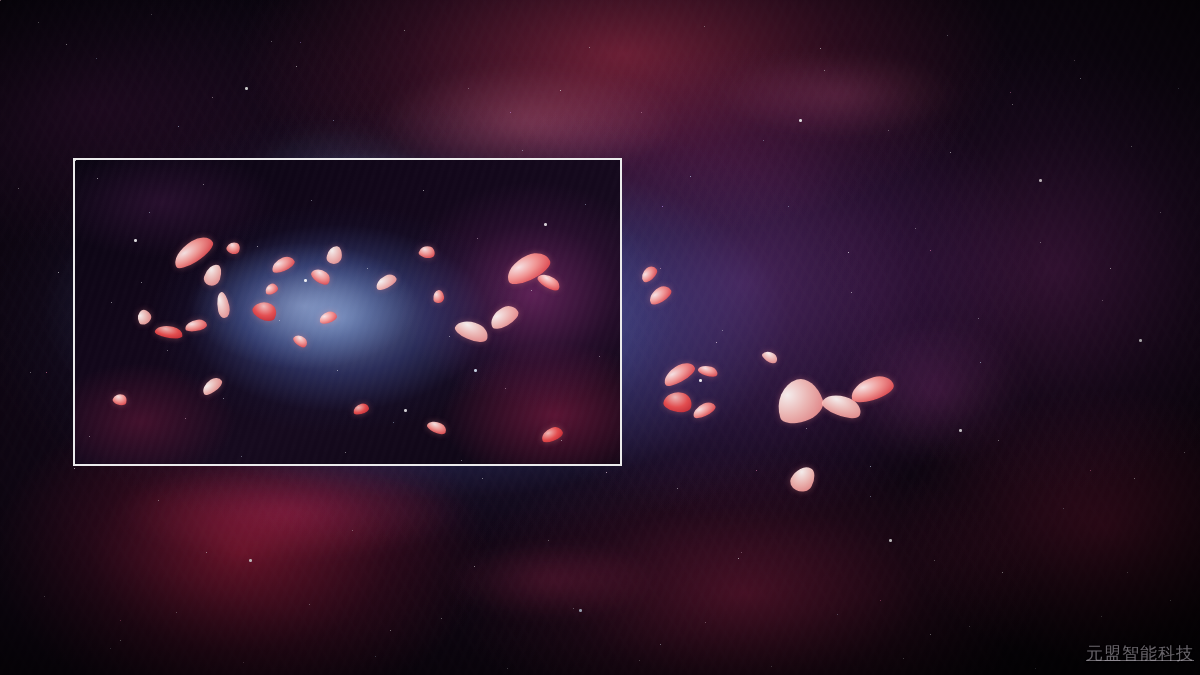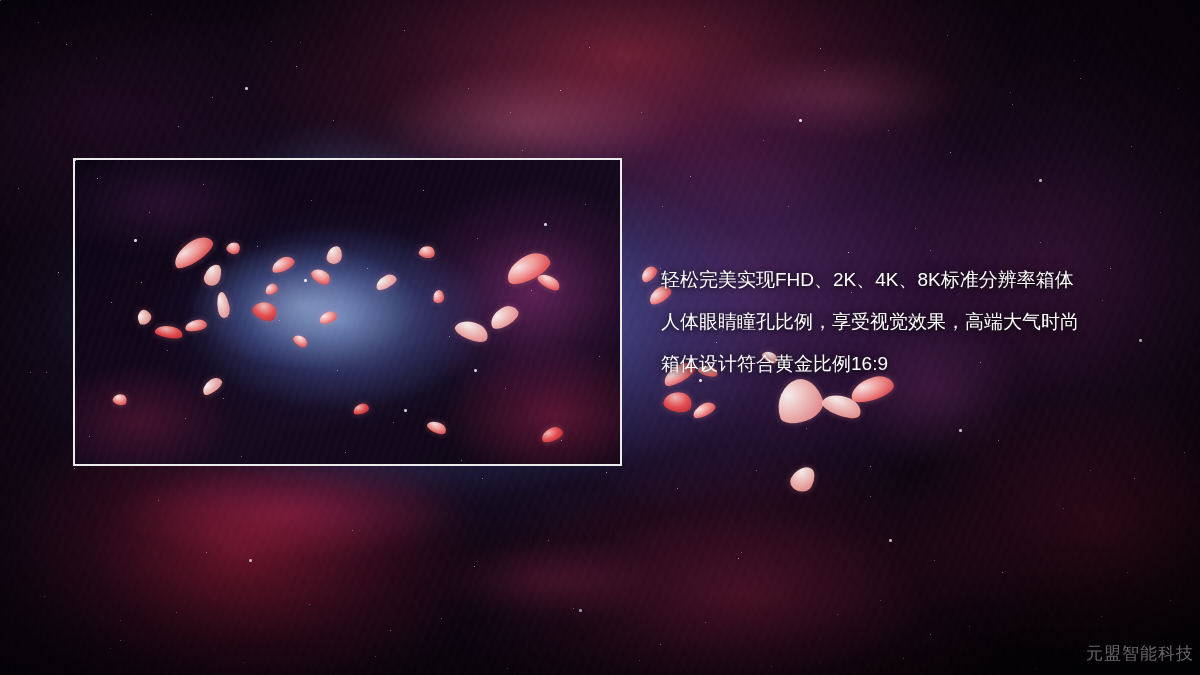--- a/index.html
+++ b/index.html
@@ -202,20 +202,21 @@
   #body-copy .line {
     font-size:19px; line-height:42px; color:#ffffff; white-space:nowrap;
     text-shadow:0 1px 5px rgba(0,0,0,.7), 0 0 14px rgba(0,0,0,.5);
   }
 
   #watermark {
     position:absolute; right:6px; bottom:10px;
     font-size:17px; letter-spacing:1px;
     color:rgba(205,200,210,0.50);
     text-shadow:0 1px 2px rgba(0,0,0,.5);
+    text-decoration:underline;
   }
 </style>
 </head>
 <body>
 
 <div id="slide">
 
   <div class="bg-layer nebula-base"></div>
   <div class="bg-layer nebula-filaments"></div>
   <div class="bg-layer nebula-wisps"></div>
@@ -268,21 +269,16 @@
   <div class="petal" style="left:698px; top:366px; width:20px; height:10px; transform:rotate(18deg);"></div>
   <div class="petal" style="left:692px; top:404px; width:24px; height:12px; transform:rotate(-24deg);"></div>
   <div class="petal pale" style="left:776px; top:380px; width:46px; height:42px; transform:rotate(-18deg); border-radius:60% 40% 50% 50% / 75% 65% 35% 25%;"></div>
   <div class="petal pale" style="left:822px; top:396px; width:40px; height:20px; transform:rotate(22deg);"></div>
   <div class="petal" style="left:850px; top:378px; width:44px; height:22px; transform:rotate(-16deg);"></div>
   <div class="petal pale" style="left:792px; top:466px; width:22px; height:26px; transform:rotate(28deg);"></div>
   <div class="petal" style="left:640px; top:268px; width:18px; height:12px; transform:rotate(-40deg);"></div>
   <div class="petal pale" style="left:762px; top:352px; width:16px; height:10px; transform:rotate(34deg);"></div>
 
 
-  <div id="body-copy">
-    <div class="line">轻松完美实现FHD、2K、4K、8K标准分辨率箱体</div>
-    <div class="line">人体眼睛瞳孔比例，享受视觉效果，高端大气时尚</div>
-    <div class="line">箱体设计符合黄金比例16:9</div>
-  </div>
 
   <div id="watermark">元盟智能科技</div>
 
 </div>
 
 </body></html>

